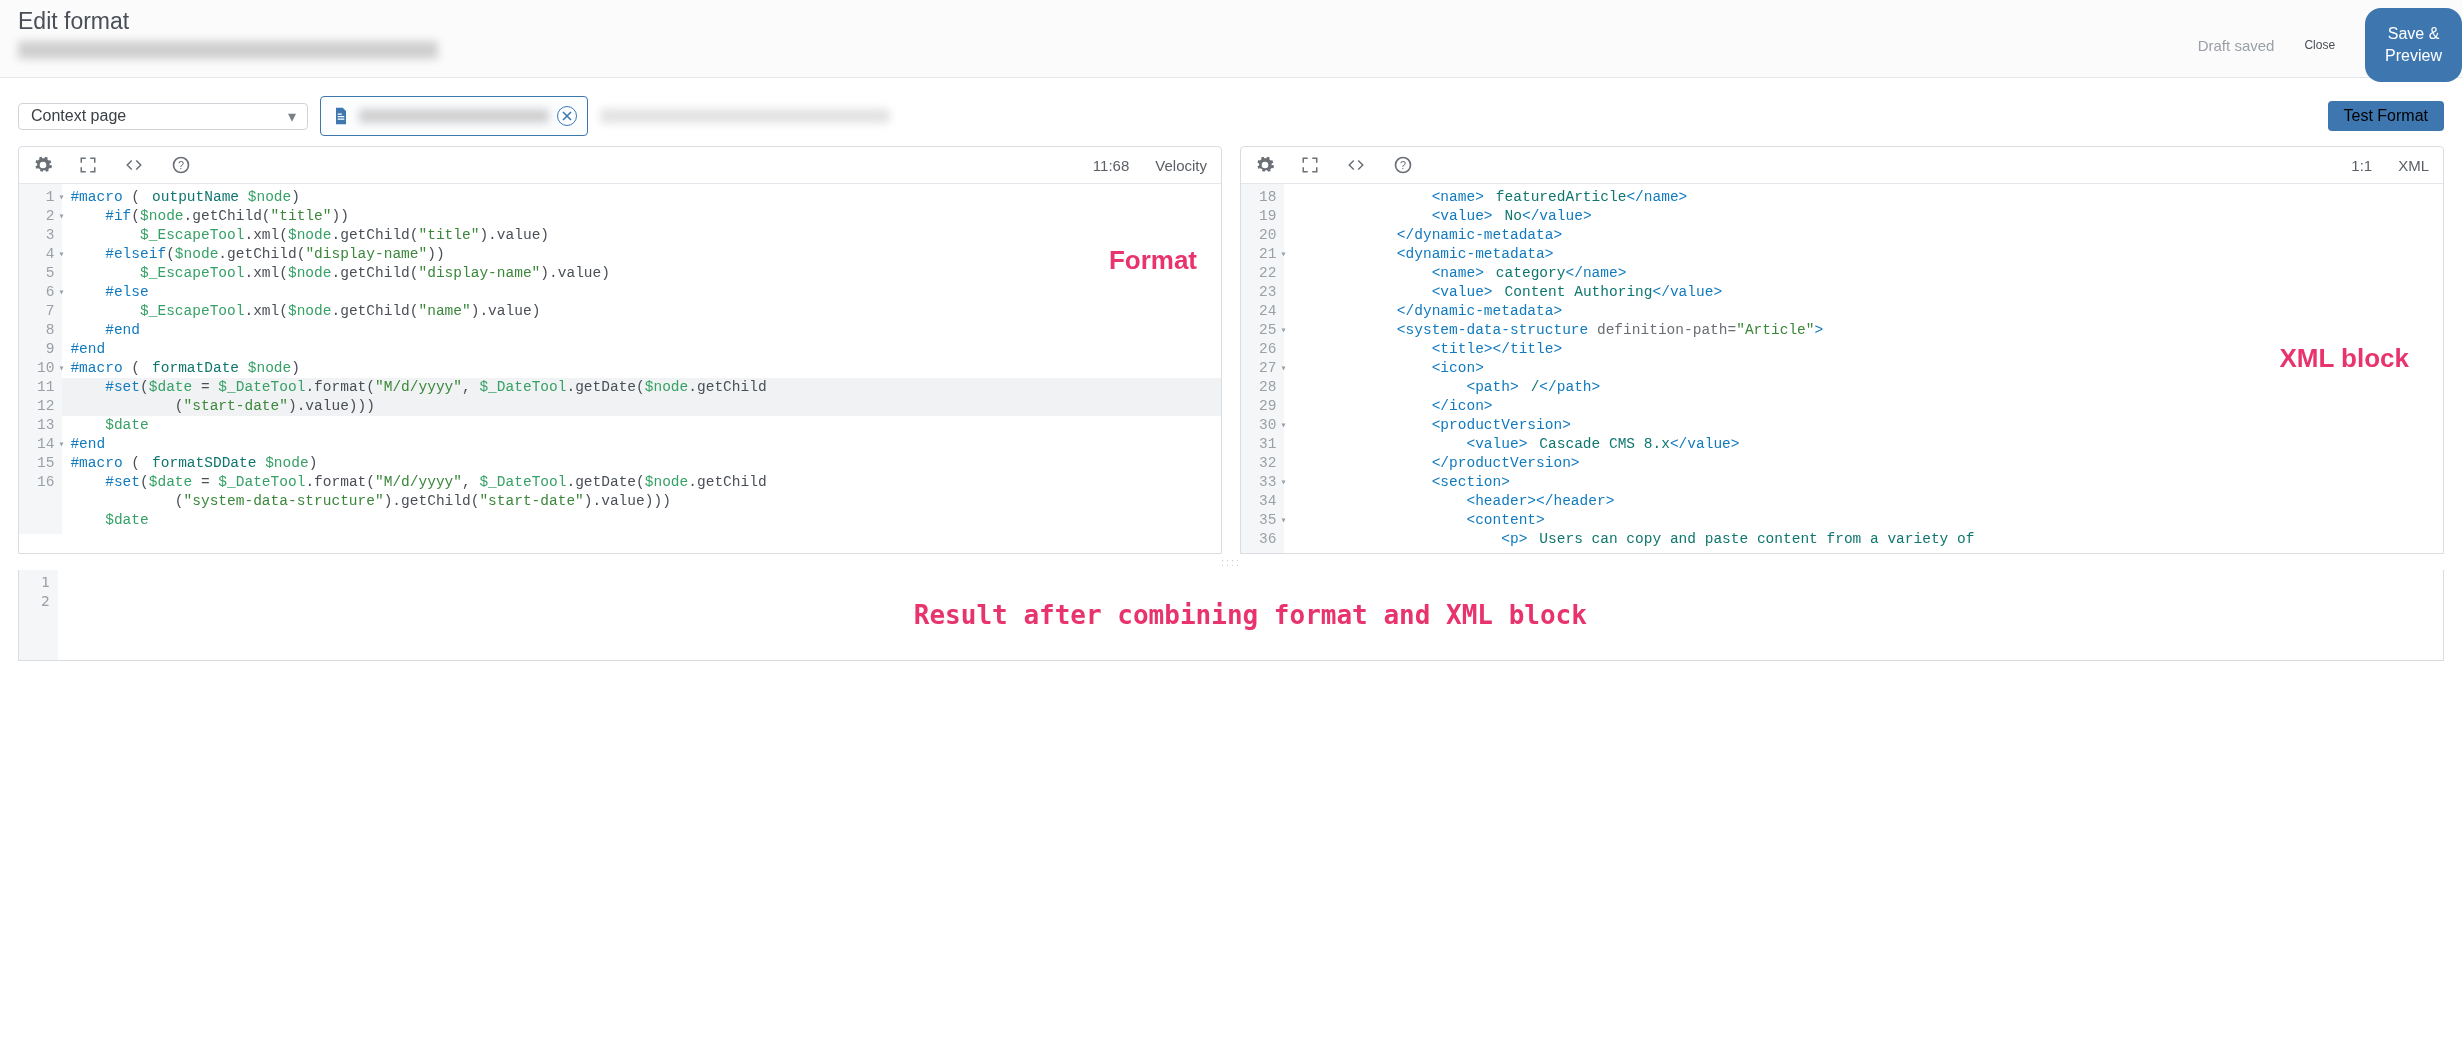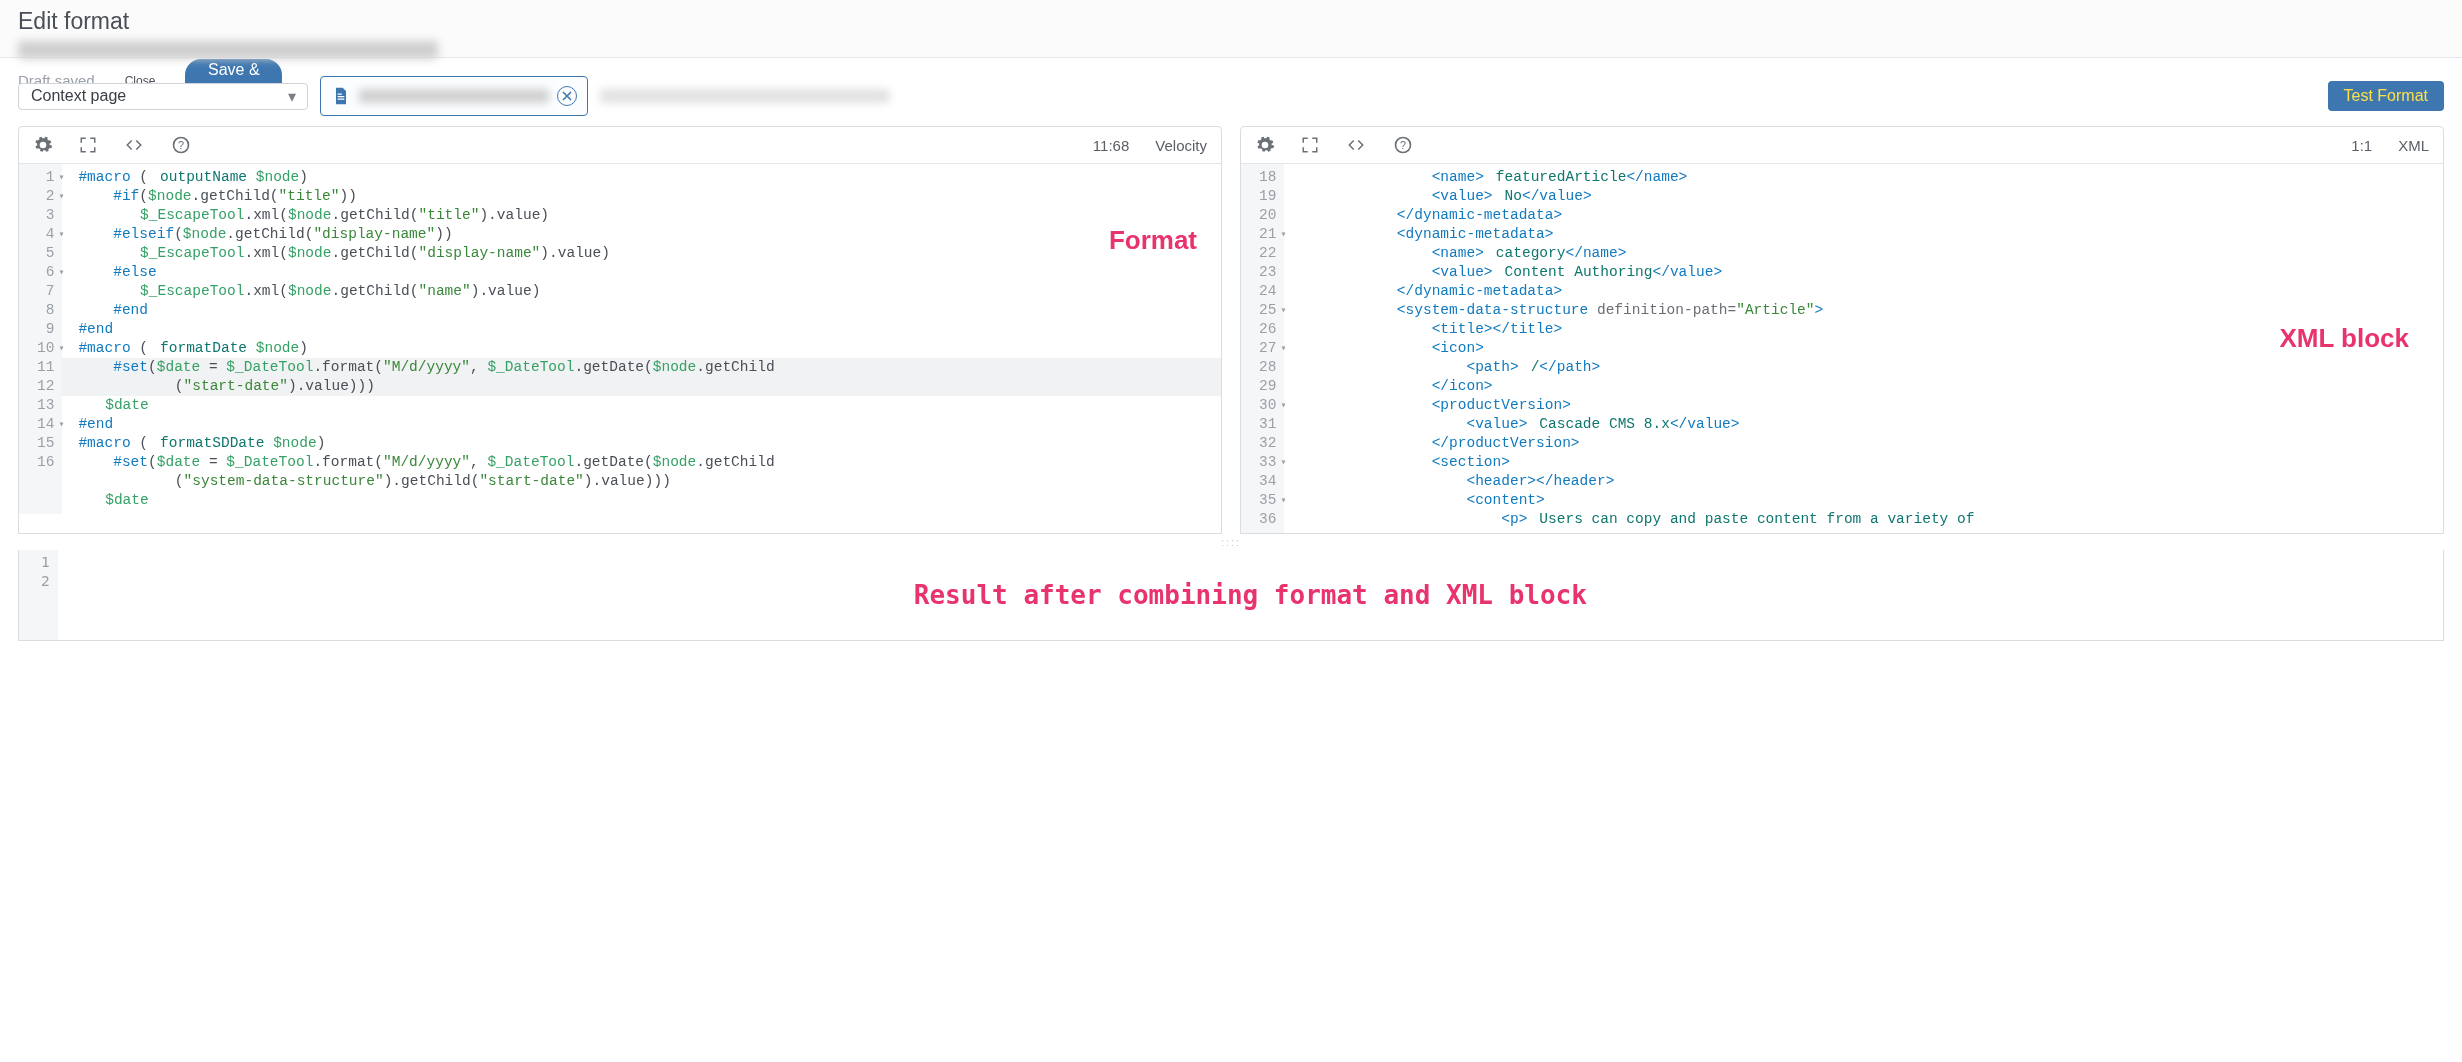--- a/index.html
+++ b/index.html
@@ -1,57 +1,57 @@
 <!DOCTYPE html>
 <html><head>
 <meta charset="utf-8">
 <style>
   * { box-sizing: border-box; margin: 0; padding: 0; }
   body { font-family: -apple-system, BlinkMacSystemFont, "Segoe UI", Helvetica, Arial, sans-serif; background: #fff; color: #33383f; }
 
   .header {
     display: flex; align-items: flex-start; justify-content: space-between;
-    padding: 8px 0 0 18px; border-bottom: 1px solid #e3e6ea; background: #fbfbfb; height: 58px; flex-direction: column;
+    padding: 8px 0 0 18px; border-bottom: 1px solid #e3e6ea; background: #fbfbfb; height: 78px;
   }
   .header-left { display: flex; flex-direction: column; gap: 4px; }
   .page-title { font-size: 23px; font-weight: 500; color: #4a4f57; }
   .breadcrumb-blur { width: 420px; height: 18px; background: #cfcfcf; filter: blur(4px); border-radius: 3px; margin-top: 2px; }
   .header-right { display: flex; align-items: stretch; gap: 12px; height: 74px; }
   .draft-saved { color: #9aa0a7; font-size: 15px; align-self: center; }
   .btn-close { background: transparent; border: none; font-size: 12px; color: #4a4f57; cursor: pointer; padding: 0 18px; }
   .btn-save { background: #3e77b0; color: #fff; border: none; font-size: 16px; padding: 0 20px; cursor: pointer; line-height: 1.35; }
 
   .controls { display: flex; align-items: center; gap: 12px; padding: 18px 18px 10px 18px; }
   .select-wrap { position: relative; }
   .select-context { width: 290px; height: 27px; border: 1px solid #d0d4d9; border-radius: 4px; padding: 0 36px 0 12px; font-size: 16px; background: #fff; color: #3b4046; appearance: none; cursor: pointer; }
   .select-caret { position: absolute; right: 12px; top: 50%; transform: translateY(-50%); pointer-events: none; color: #7b8088; }
   .file-chip { display: flex; align-items: center; gap: 8px; height: 40px; border: 1px solid #3e77b0; border-radius: 4px; padding: 0 10px; background: #fbfdff; }
   .file-icon { width: 20px; height: 22px; }
   .file-chip-text { width: 190px; height: 14px; background: #cfcfcf; filter: blur(4px); border-radius: 3px; }
   .chip-clear { width: 20px; height: 20px; border-radius: 50%; border: 1.5px solid #3e77b0; display: flex; align-items: center; justify-content: center; color: #3e77b0; cursor: pointer; }
   .extra-blur { width: 290px; height: 14px; background: #e2e2e2; filter: blur(4px); border-radius: 3px; }
-  .btn-test { margin-left: auto; background: #3e77b0; color: #fde047; border: none; border-radius: 4px; font-size: 16px; padding: 6px 16px; cursor: pointer; }
+  .btn-test { margin-left: auto; background: #3e77b0; color: #000000; border: none; border-radius: 4px; font-size: 16px; padding: 6px 16px; cursor: pointer; }
 
   .panels { display: flex; gap: 18px; padding: 0 18px; }
   .panel { flex: 1; border: 1px solid #d9dde2; border-radius: 4px 4px 0 0; overflow: hidden; position: relative; }
   .panel-toolbar { display: flex; align-items: center; gap: 26px; padding: 8px 14px; border-bottom: 1px solid #e3e6ea; color: #6b7076; font-size: 15px; }
   .panel-toolbar .spacer { flex: 1; }
   .tool-btn { background: none; border: none; cursor: pointer; color: #6b7076; display: flex; align-items: center; }
   .cursor-pos { color: #5b6067; font-variant-numeric: tabular-nums; }
   .lang-label { color: #5b6067; text-align: center; }
 
   .editor { display: flex; font-family: Menlo, Consolas, "Courier New", monospace; font-size: 14.5px; line-height: 19px; background: #fff; }
   .gutter { background: #f5f6f7; color: #9aa0a7; text-align: right; user-select: none; padding: 4px 0; }
   .gutter .ln { padding: 0 8px 0 18px; position: relative; }
   .gutter .ln.foldable::after { content: "▾"; position: absolute; right: -2px; top: 0; font-size: 10px; color: #9aa0a7; }
   .code { flex: 1; padding: 4px 0; white-space: pre; overflow: hidden; }
   .code .row { padding: 0 8px; }
   .code .row.hl { background: #f1f2f3; }
 
-  .t-dir   { color: #117abf; margin-left: 8px; }      
+  .t-dir   { color: #117abf; }      
   .t-var   { color: #36a166; }      
   .t-str   { color: #3a873a; }      
   .t-punc  { color: #4a4f57; }
   .t-tag   { color: #117abf; }      
   .t-attr  { color: #6a6e74; }
   .t-attv  { color: #3a873a; }
   .t-text  { color: #0f766e; margin-left: 12px; }
 
   .anno { position: absolute; font-size: 26px; font-weight: 700; color: #e8336d; text-shadow: 0 1px 0 rgba(255,255,255,.7); pointer-events: none; }
   .anno-format { top: 98px; right: 24px; }

